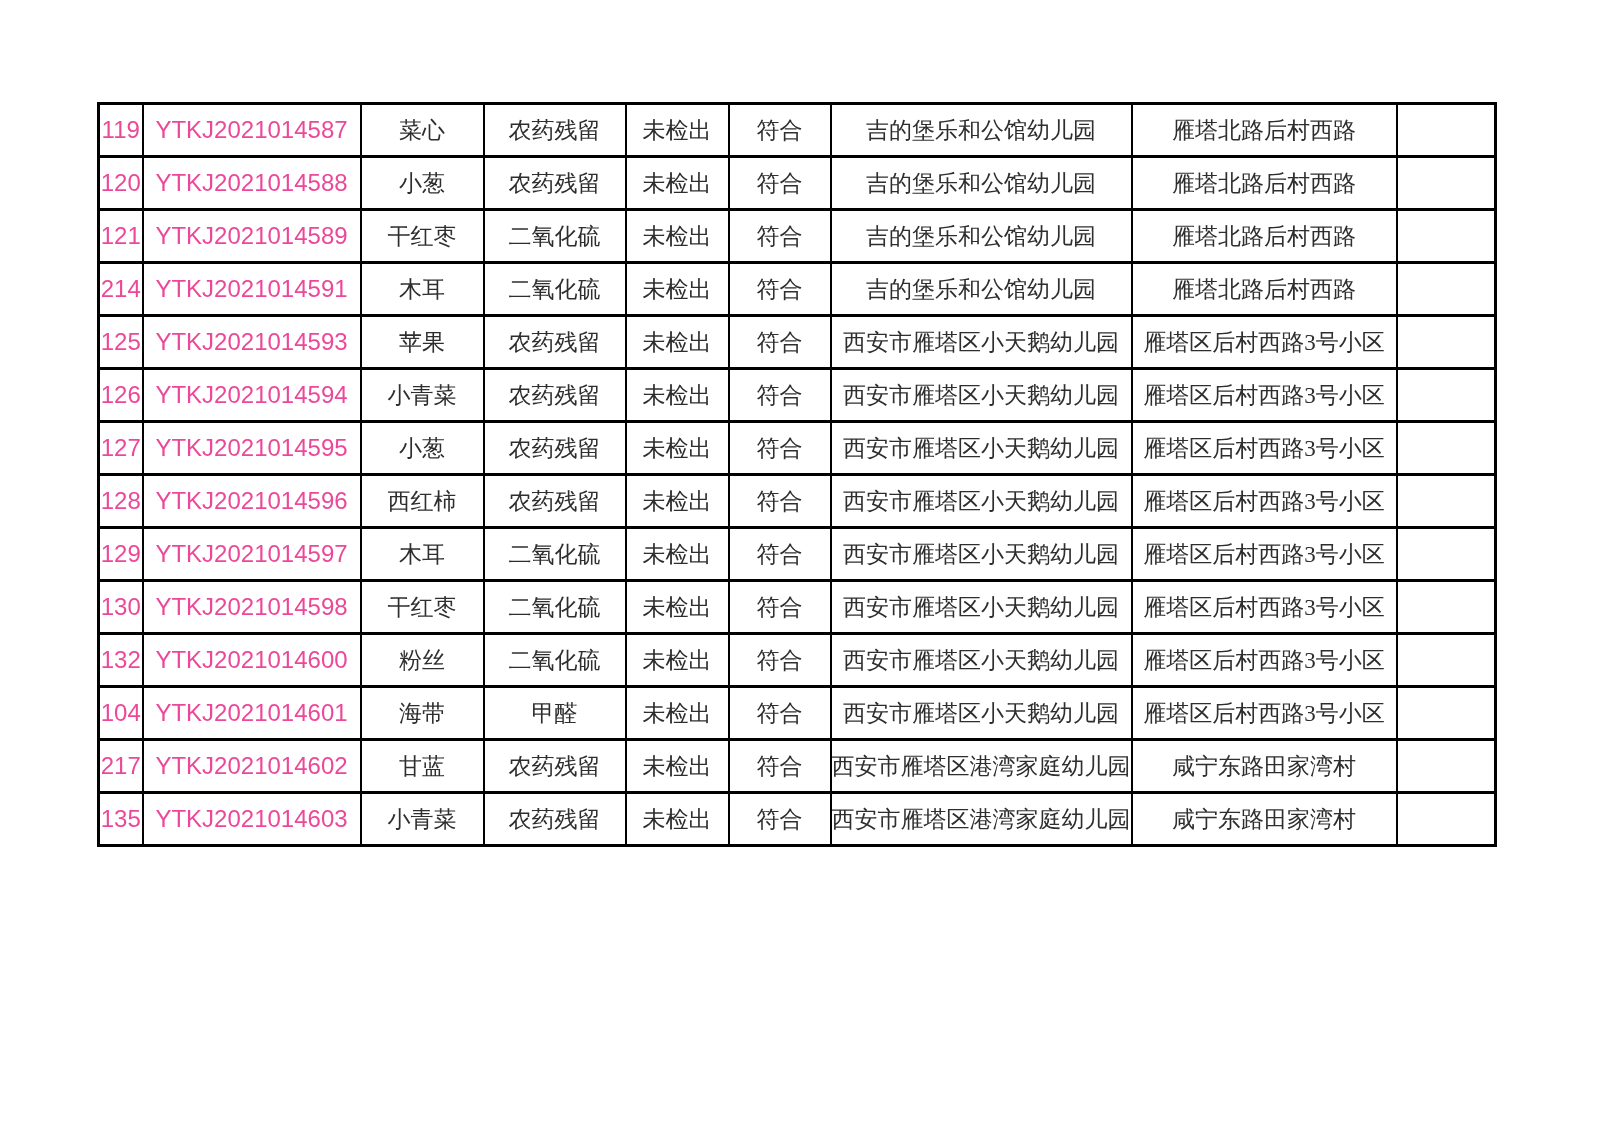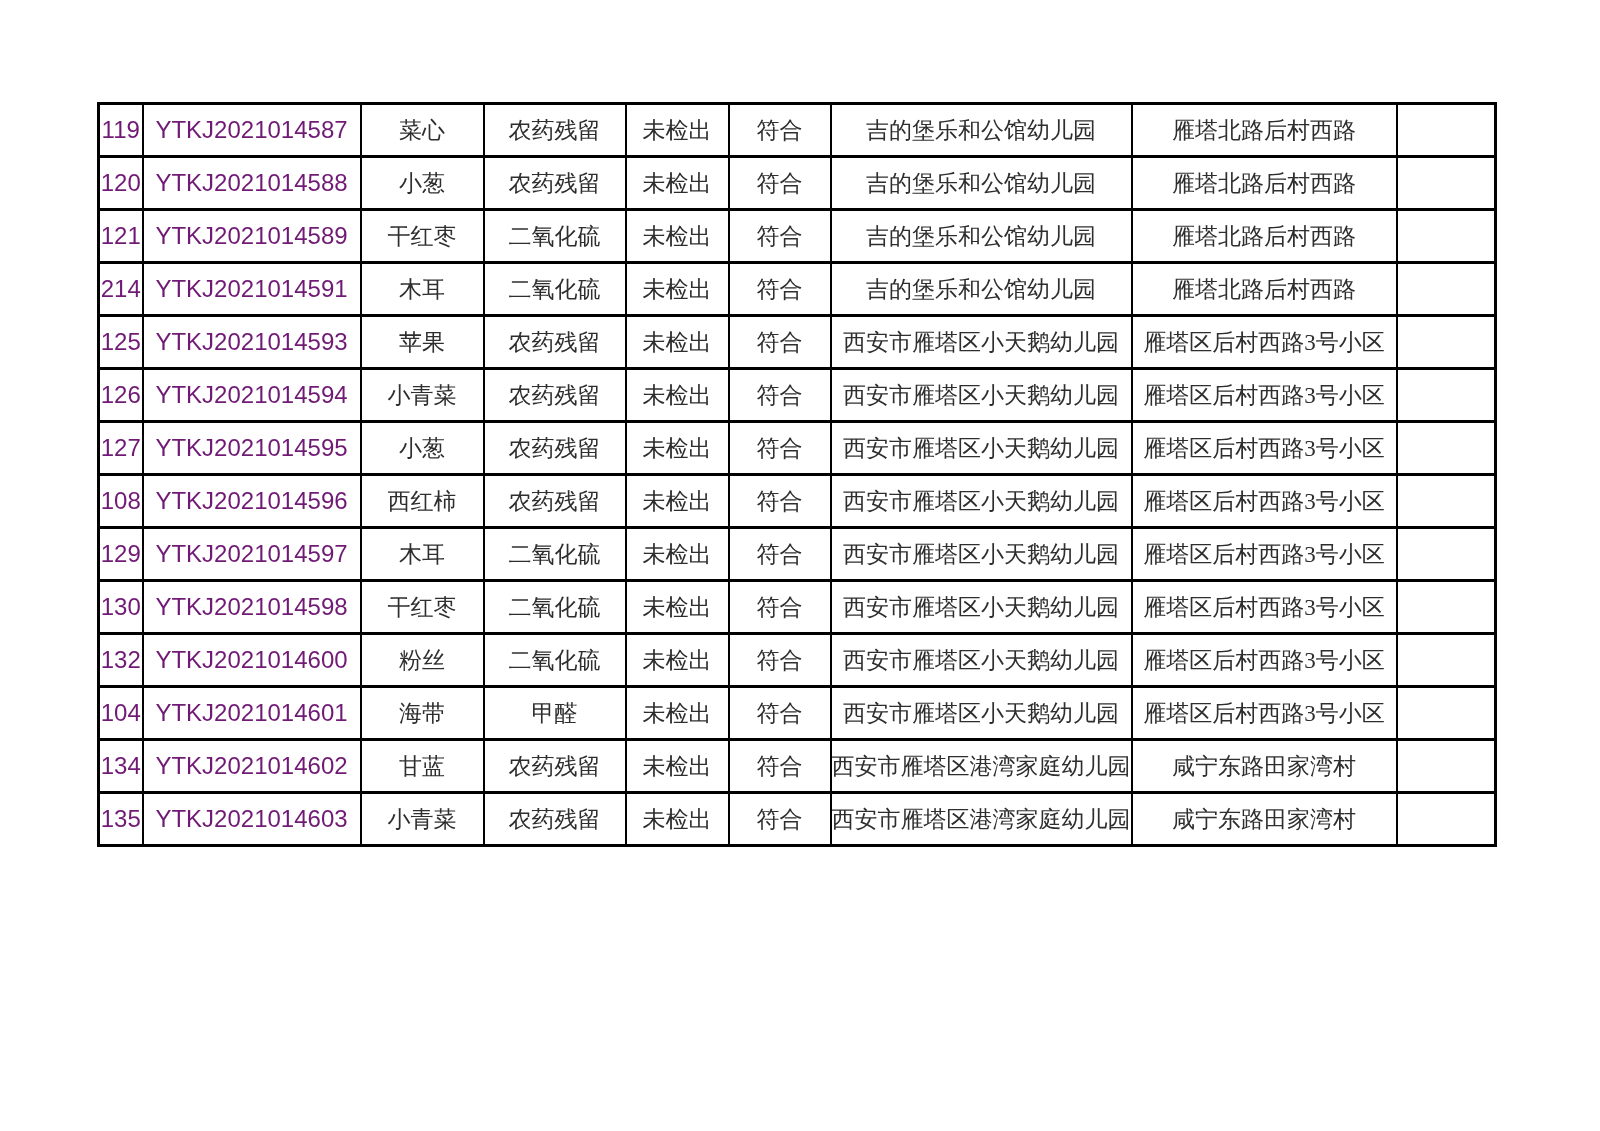--- a/index.html
+++ b/index.html
@@ -32,21 +32,21 @@
     height: 50px;
     padding: 0;
     text-align: center;
     vertical-align: middle;
     white-space: nowrap;
     overflow: hidden;
   }
   td.latin {
     font-family: "Liberation Sans", "DejaVu Sans", sans-serif;
     font-size: 24px;
-    color: #701a75;
+    color: #ec4899;
   }
   td.cjk {
     font-family: "Liberation Serif", "DejaVu Serif", serif;
     font-size: 23px;
     color: #2e2e2e;
   }
   
   col.w-num      { width: 44px;  }
   col.w-sid      { width: 218px; }
   col.w-item     { width: 123px; }
@@ -145,21 +145,21 @@
           <td class="latin">YTKJ2021014595</td>
           <td class="cjk">小葱</td>
           <td class="cjk">农药残留</td>
           <td class="cjk">未检出</td>
           <td class="cjk">符合</td>
           <td class="cjk">西安市雁塔区小天鹅幼儿园</td>
           <td class="cjk">雁塔区后村西路3号小区</td>
           <td class="cjk"></td>
         </tr>
         <tr>
-          <td class="latin">108</td>
+          <td class="latin">128</td>
           <td class="latin">YTKJ2021014596</td>
           <td class="cjk">西红柿</td>
           <td class="cjk">农药残留</td>
           <td class="cjk">未检出</td>
           <td class="cjk">符合</td>
           <td class="cjk">西安市雁塔区小天鹅幼儿园</td>
           <td class="cjk">雁塔区后村西路3号小区</td>
           <td class="cjk"></td>
         </tr>
         <tr>
@@ -200,21 +200,21 @@
           <td class="latin">YTKJ2021014601</td>
           <td class="cjk">海带</td>
           <td class="cjk">甲醛</td>
           <td class="cjk">未检出</td>
           <td class="cjk">符合</td>
           <td class="cjk">西安市雁塔区小天鹅幼儿园</td>
           <td class="cjk">雁塔区后村西路3号小区</td>
           <td class="cjk"></td>
         </tr>
         <tr>
-          <td class="latin">134</td>
+          <td class="latin">217</td>
           <td class="latin">YTKJ2021014602</td>
           <td class="cjk">甘蓝</td>
           <td class="cjk">农药残留</td>
           <td class="cjk">未检出</td>
           <td class="cjk">符合</td>
           <td class="cjk">西安市雁塔区港湾家庭幼儿园</td>
           <td class="cjk">咸宁东路田家湾村</td>
           <td class="cjk"></td>
         </tr>
         <tr>

